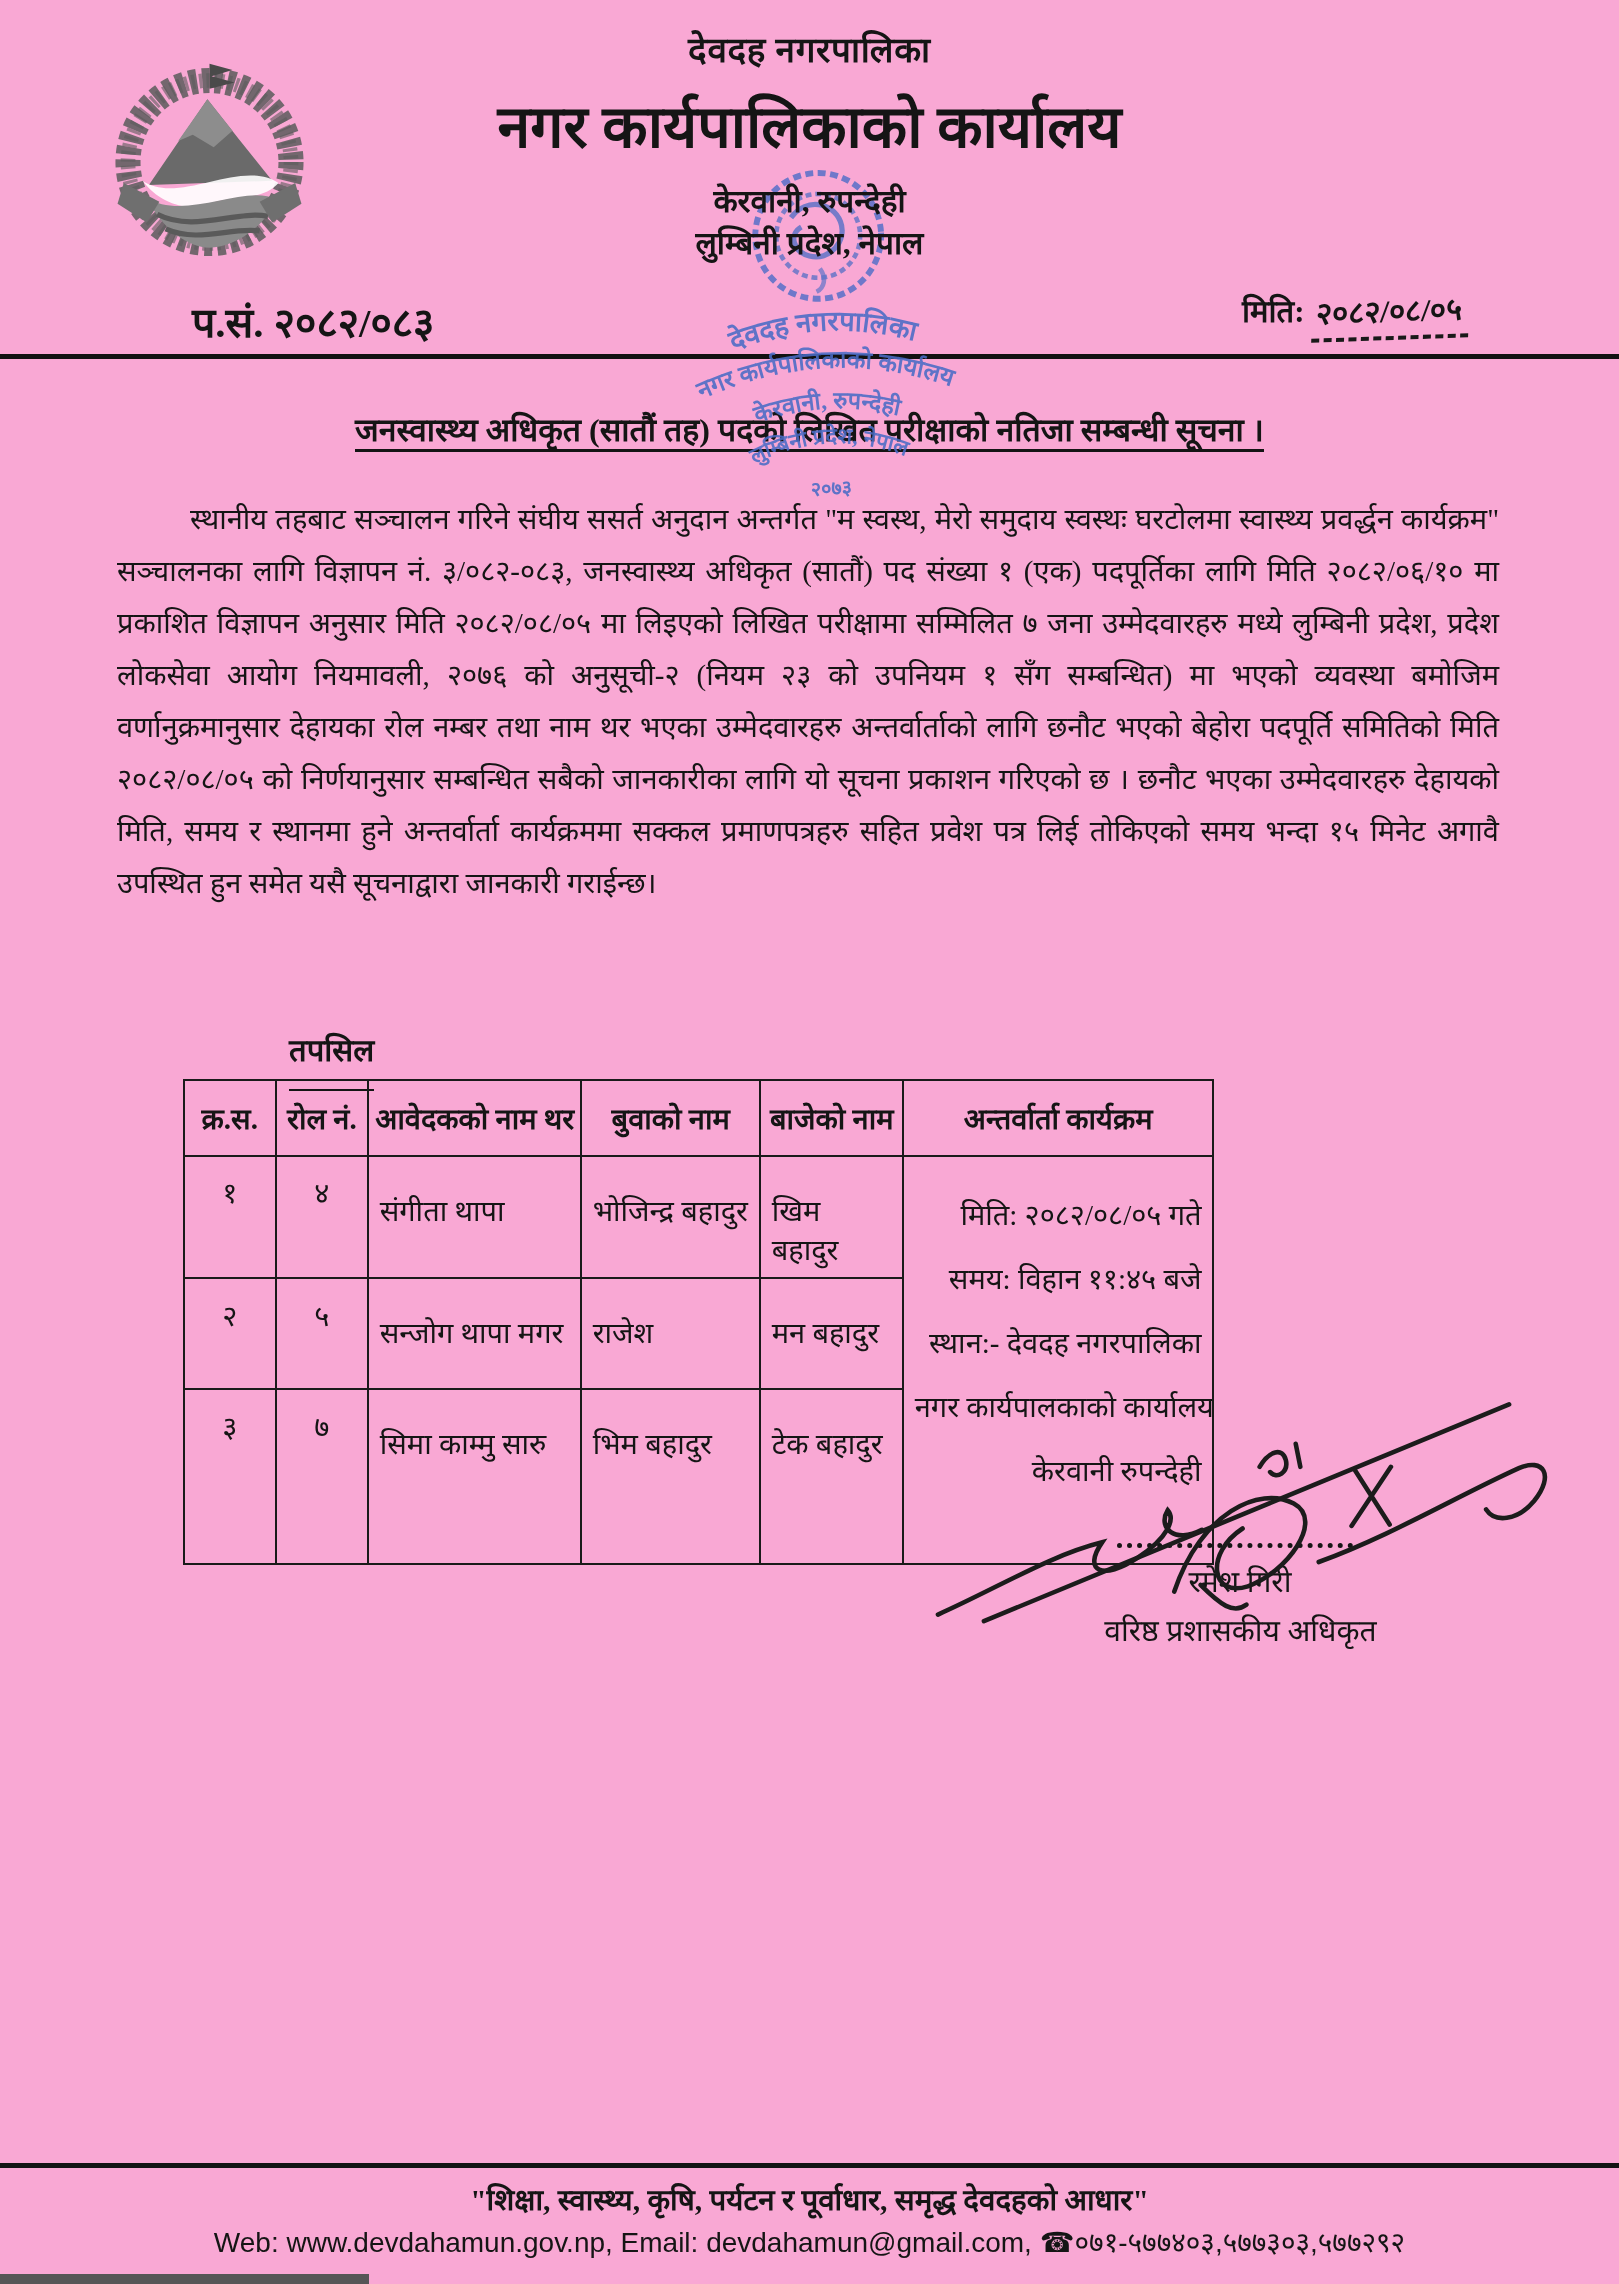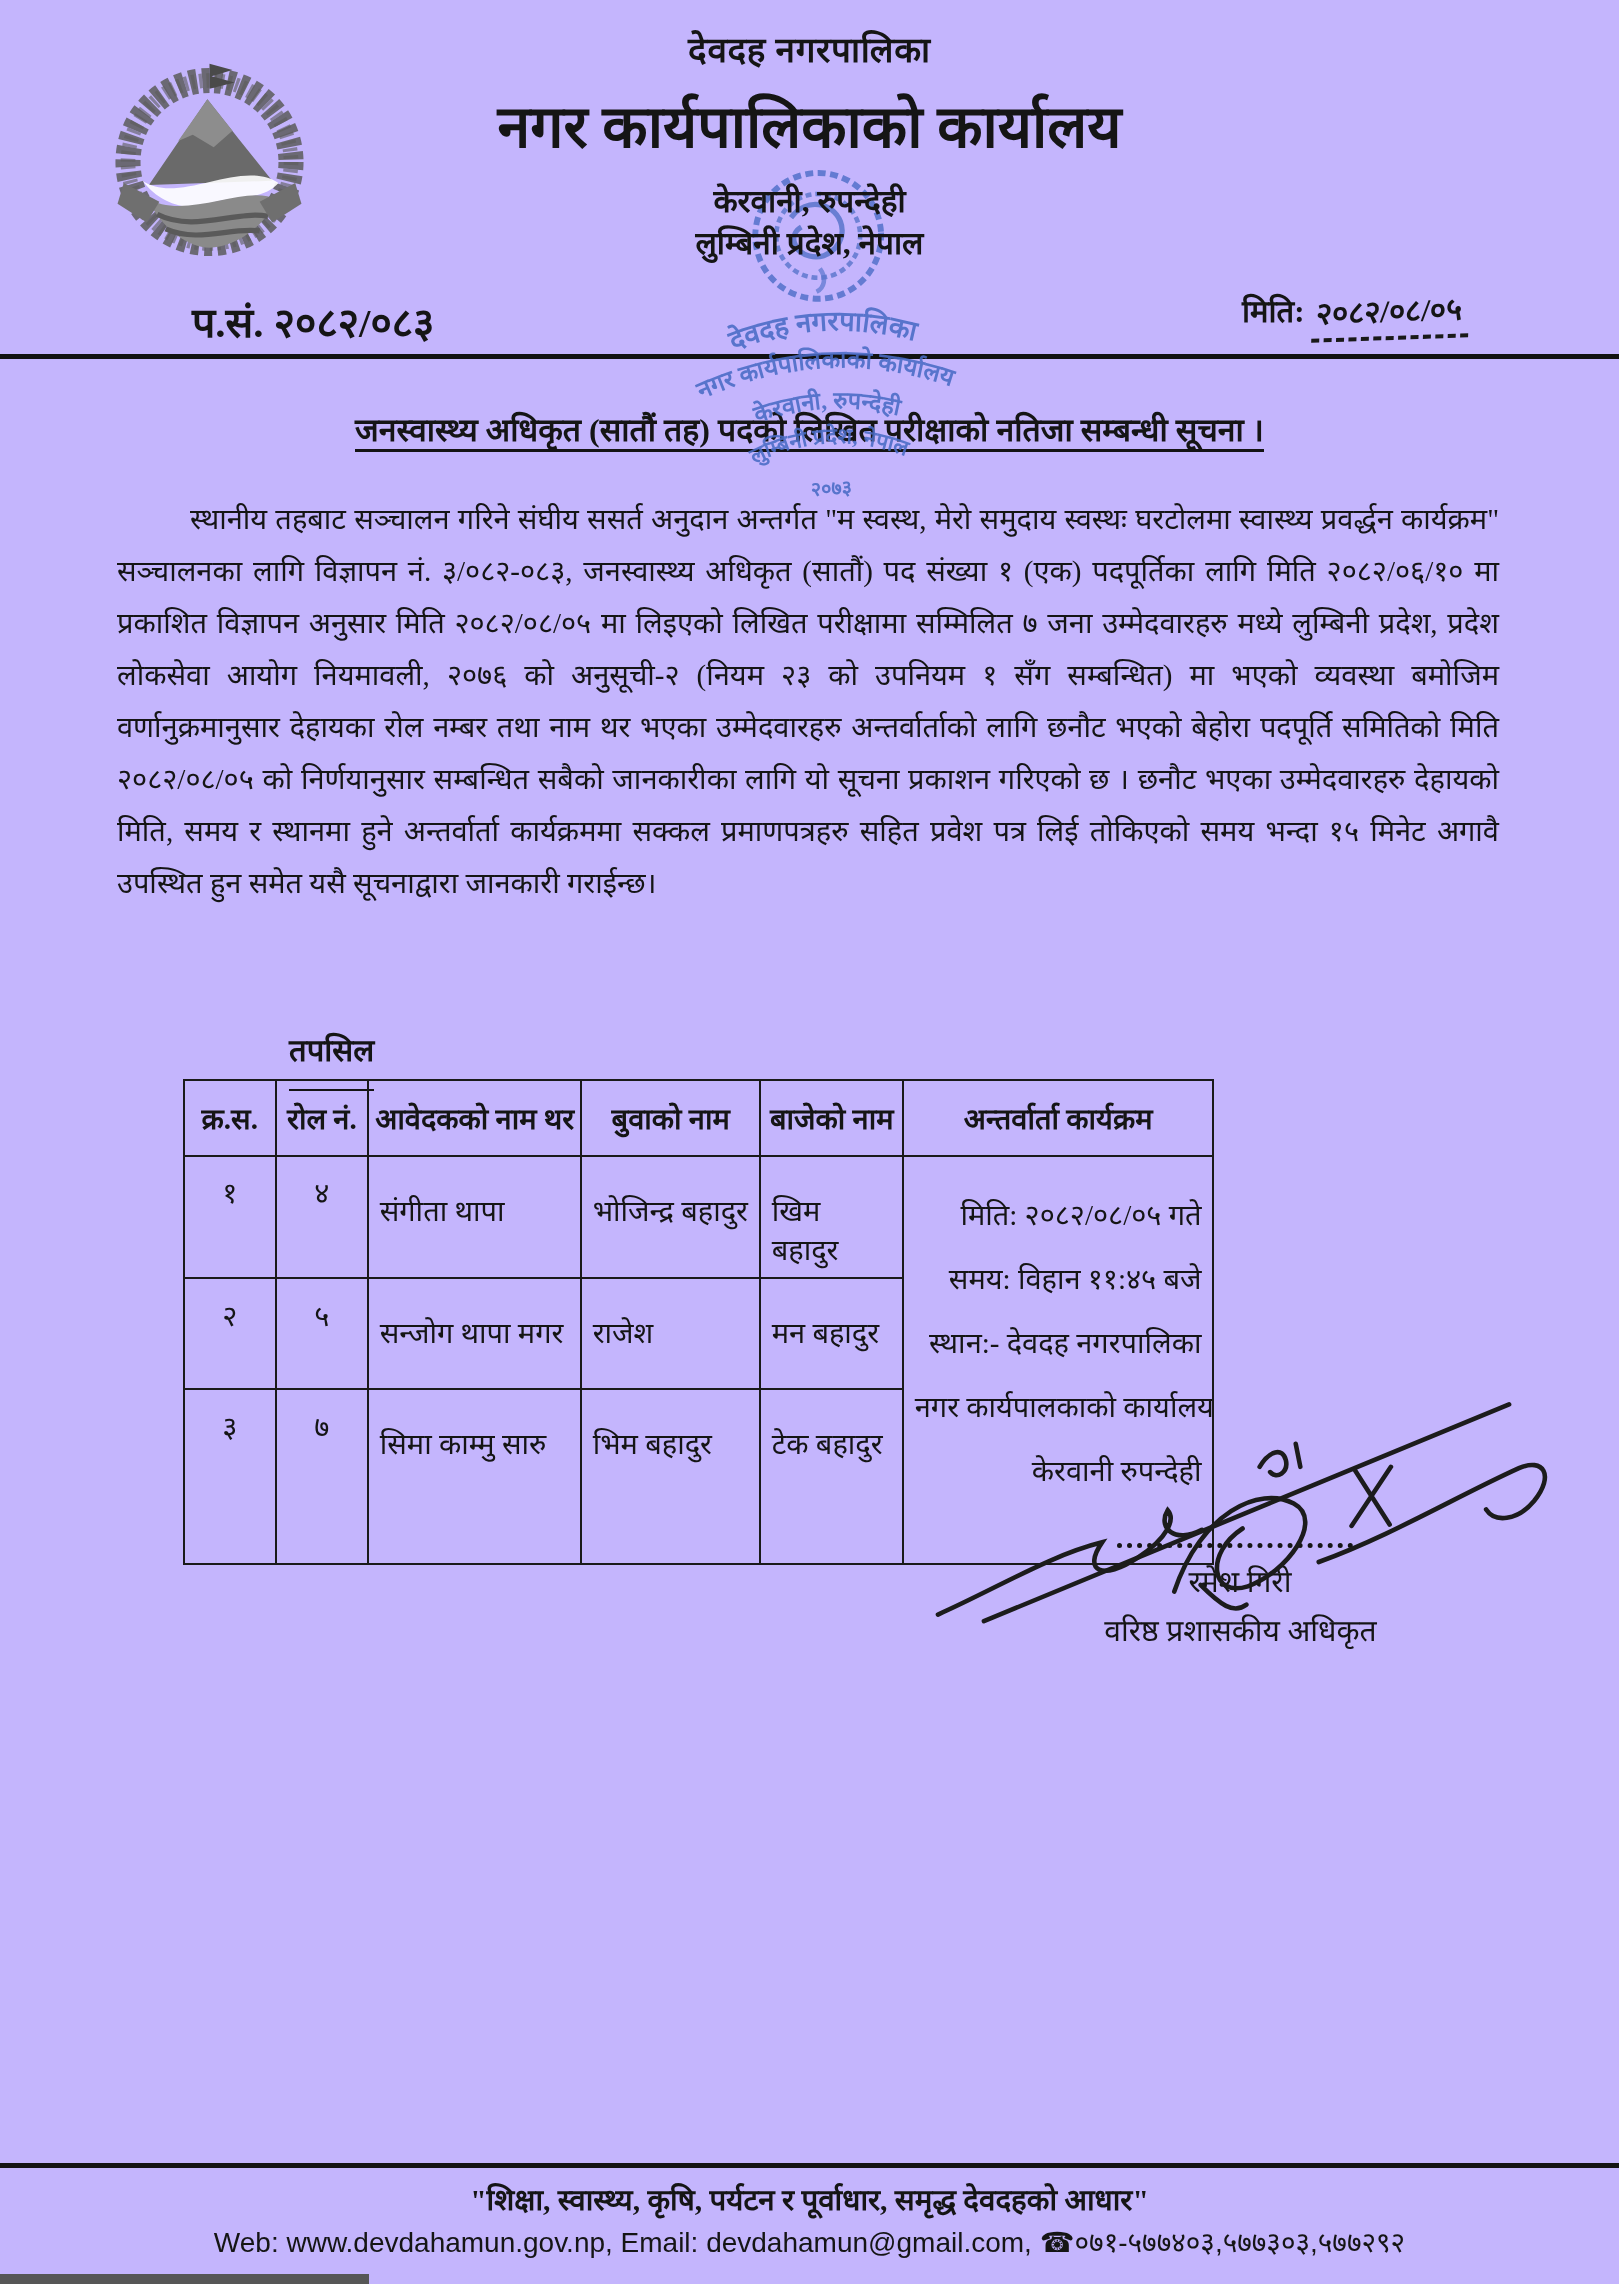--- a/index.html
+++ b/index.html
@@ -1,19 +1,19 @@
 <!DOCTYPE html>
 <html style="font-size:10.5px"><head>
 <meta charset="utf-8">
 <style>
   html,body{margin:0;padding:0;background:#e8e8e8;}
   .page{
     position:relative;
     width:1619px;height:2284px;
-    background:#c4b5fd;
+    background:#f9a8d4;
     font-family:"Liberation Serif","DejaVu Serif",serif;
     color:#151515;
     overflow:hidden;
   }
   .abs{position:absolute;}
   .ctr{text-align:center;}
   
   .muni{left:0;right:0;top:25px;font-size:35px;font-weight:700;letter-spacing:0.7px;}
   .office{left:0;right:0;top:84px;font-size:59px;font-weight:700;}
   .addr1{left:0;right:0;top:178px;font-size:31.5px;font-weight:700;z-index:3;}

